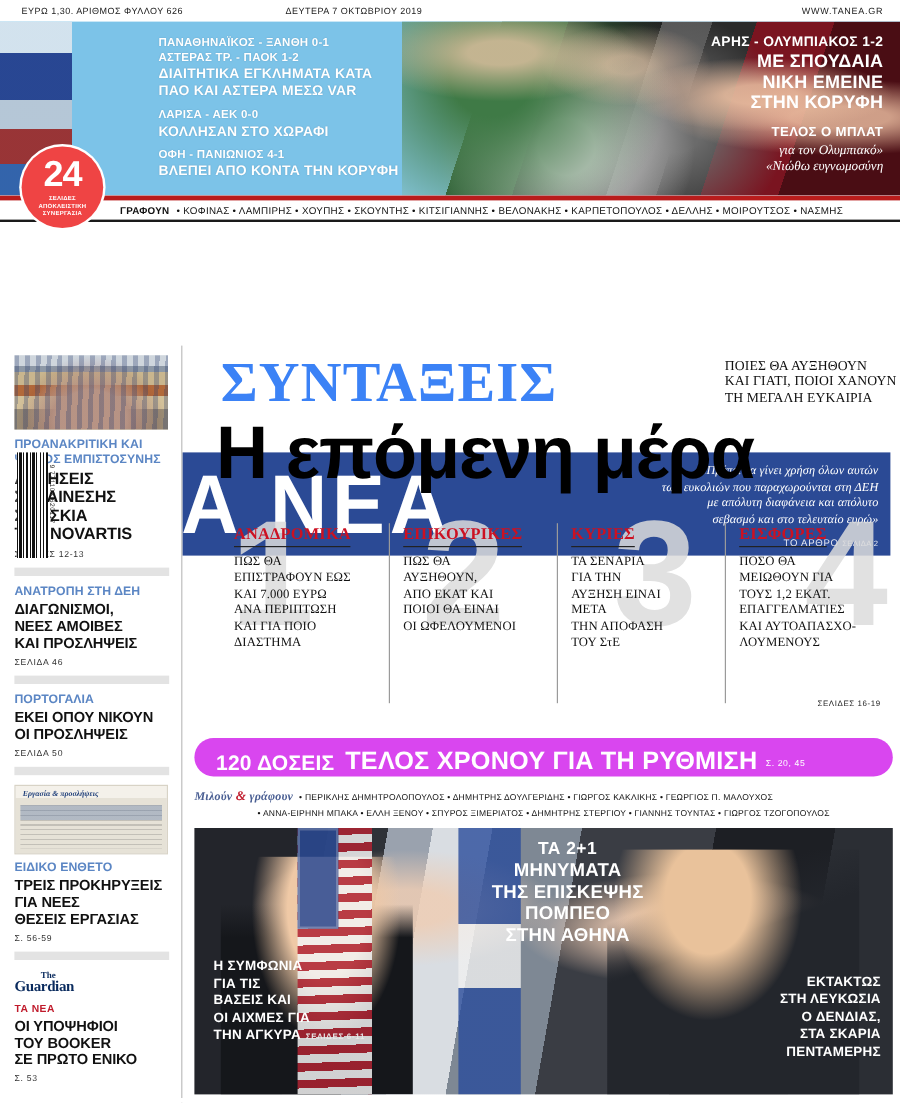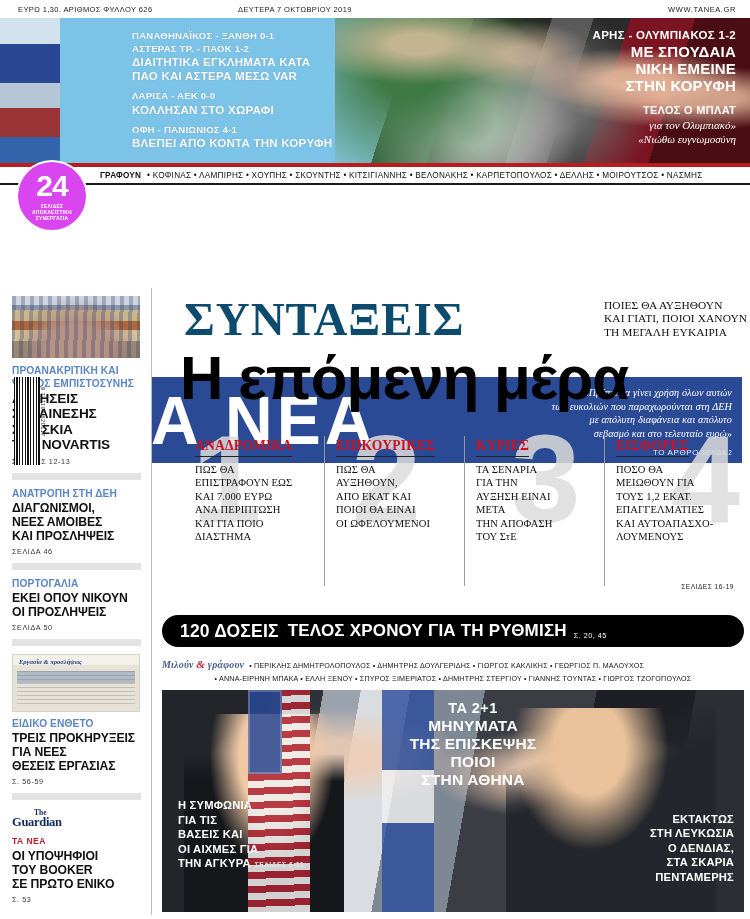--- a/index.html
+++ b/index.html
@@ -70,23 +70,22 @@
   .sp-right { position: absolute; right: 14px; top: 10px; width: 210px; text-align: right; z-index:3;}
   .sp-r-score { color:#fff; font-size: 11.5px; font-weight:700; letter-spacing:.3px; line-height:15px;}
   .sp-r-big   { color:#fff; font-size: 15px; font-weight:800; letter-spacing:.2px; line-height:17px;}
   .sp-r-mid   { color:#fff; font-size: 11px; font-weight:700; letter-spacing:.3px; line-height:16px; margin-top:8px;}
   .sp-r-quote { color:#fff; font-size: 11px; font-style: italic;
                 font-family:"Liberation Serif", serif; line-height: 14px; }
 
   
   .badge24 {
     position:absolute; left: 18px; top: 122px; width: 68px; height: 68px;
-    border-radius: 50%; background: #d946ef; z-index: 6;
+    border-radius: 50%; background: #ef4444; z-index: 6;
     box-shadow: 0 0 0 2px #fff;
-    margin-top: 40px;
   }
   .badge24 .b-num {
     position:absolute; left:0; right:0; top: 7px; text-align:center;
     color:#fff; font-weight: 800; font-size: 30px; letter-spacing:-1px;
     font-family:"Liberation Sans", sans-serif;
   }
   .badge24 .b-sub {
     position:absolute; left:0; right:0; top: 41px; text-align:center;
     color:#fff; font-weight:700; font-size: 5px; line-height: 6px; letter-spacing:.2px;
   }
@@ -206,21 +205,21 @@
     display:inline-block; color:#c01a2b; font-weight:800; font-size: 8.6px;
     letter-spacing:.4px; margin: 2px 0 3px 0;
   }
 
   
   .main { position:absolute; left: 152px; top: 288px; width: 598px; height: 631px; }
 
   .kicker-row { position:absolute; left: 32px; top: 8px; width: 560px; height: 52px; }
   .syntaxeis {
     position:absolute; left: 0; top: 0;
-    color:#0c4a6e; font-family:"Liberation Serif", serif; font-weight: 700;
+    color:#3b82f6; font-family:"Liberation Serif", serif; font-weight: 700;
     font-size: 47px; line-height: 47px; letter-spacing: 1px;
   }
   .kicker-sub {
     position:absolute; left: 420px; top: 3px; width: 180px;
     color:#111; font-family:"Liberation Serif", serif; font-size: 11.4px;
     line-height: 13.4px; letter-spacing: .1px;
   }
   .mainhead {
     position:absolute; left: 28px; top: 58px;
     color:#000; font-weight: 800; font-size: 62px; line-height: 64px;
@@ -253,24 +252,24 @@
     line-height: 13.4px; letter-spacing: .1px;
   }
   .col .c-page {
     position:absolute; right: 10px; bottom: -4px; font-family:"Liberation Sans", sans-serif;
     font-size: 6.6px; color:#222; letter-spacing:.5px;
   }
 
   
   .ribbon {
     position:absolute; left: 10px; top: 327px; width: 582px; height: 32px;
-    background:#000000; display:flex; align-items:center; padding-left: 18px; border-radius: 16px;
+    background:#d946ef; display:flex; align-items:flex-end; padding-left: 18px; border-radius: 16px;
   }
   .ribbon .rb-a { color:#fff; font-weight:800; font-size: 17.5px; letter-spacing:.2px;}
-  .ribbon .rb-b { color:#fff; font-weight:800; font-size: 17px; letter-spacing:.2px; margin-left: 9px;}
+  .ribbon .rb-b { color:#fff; font-weight:800; font-size: 21px; letter-spacing:.2px; margin-left: 9px;}
   .ribbon .rb-p { color:#fff; font-size: 7.2px; letter-spacing:.5px; margin-left: 7px; align-self:flex-end; margin-bottom:7px;}
 
   
   .writers {
     position:absolute; left: 10px; top: 366px; width: 582px; height: 34px;
     padding-top: 4px;
   }
   .writers .w-lead {
     font-family:"Liberation Serif", serif; font-style: italic; font-weight:700;
     font-size: 10px; color:#4a5f93; margin-right: 5px;
@@ -553,21 +552,21 @@
     <div class="bottomphoto">
       <div class="bp-subj-left"></div>
       <div class="bp-flag-left"></div>
       <div class="bp-flag-right"></div>
       <div class="bp-subj-right"></div>
 
       <div class="bp-center">
         <div class="bc-l1">ΤΑ 2+1</div>
         <div class="bc-l2">ΜΗΝΥΜΑΤΑ</div>
         <div class="bc-l2">ΤΗΣ ΕΠΙΣΚΕΨΗΣ</div>
-        <div class="bc-l2">ΠΟΙΟΙ</div>
+        <div class="bc-l2">ΠΟΜΠΕΟ</div>
         <div class="bc-l2">ΣΤΗΝ ΑΘΗΝΑ</div>
       </div>
 
       <div class="bp-left-cap">
         <div class="lc">Η ΣΥΜΦΩΝΙΑ</div>
         <div class="lc">ΓΙΑ ΤΙΣ</div>
         <div class="lc">ΒΑΣΕΙΣ ΚΑΙ</div>
         <div class="lc">ΟΙ ΑΙΧΜΕΣ ΓΙΑ</div>
         <div class="lc"><span>ΤΗΝ ΑΓΚΥΡΑ</span><span class="lc-page">ΣΕΛΙΔΕΣ 6-11</span></div>
       </div>

